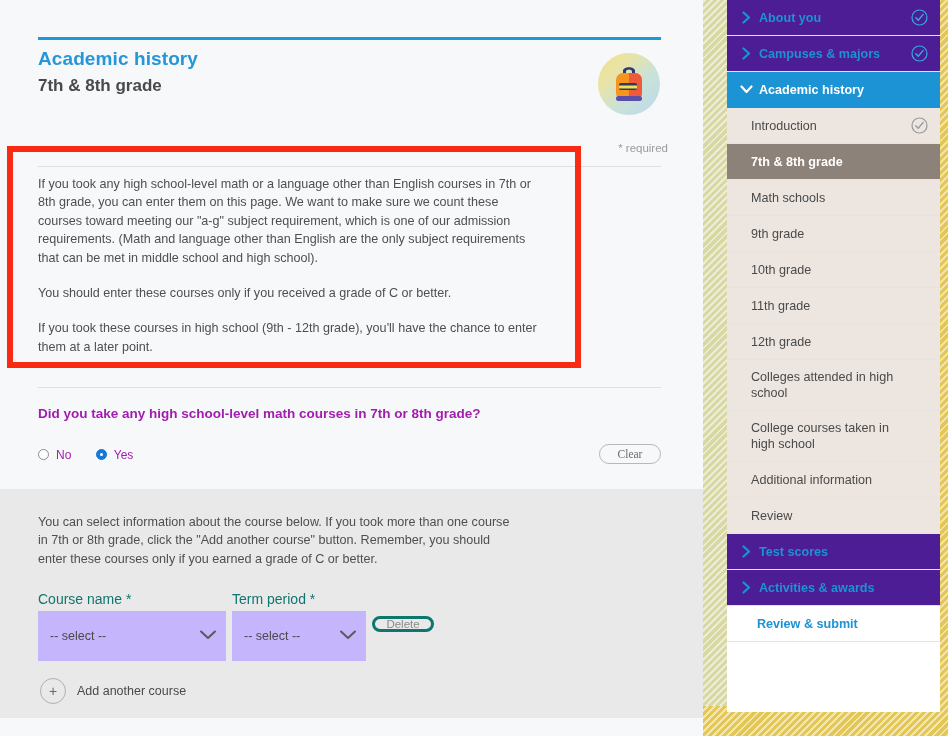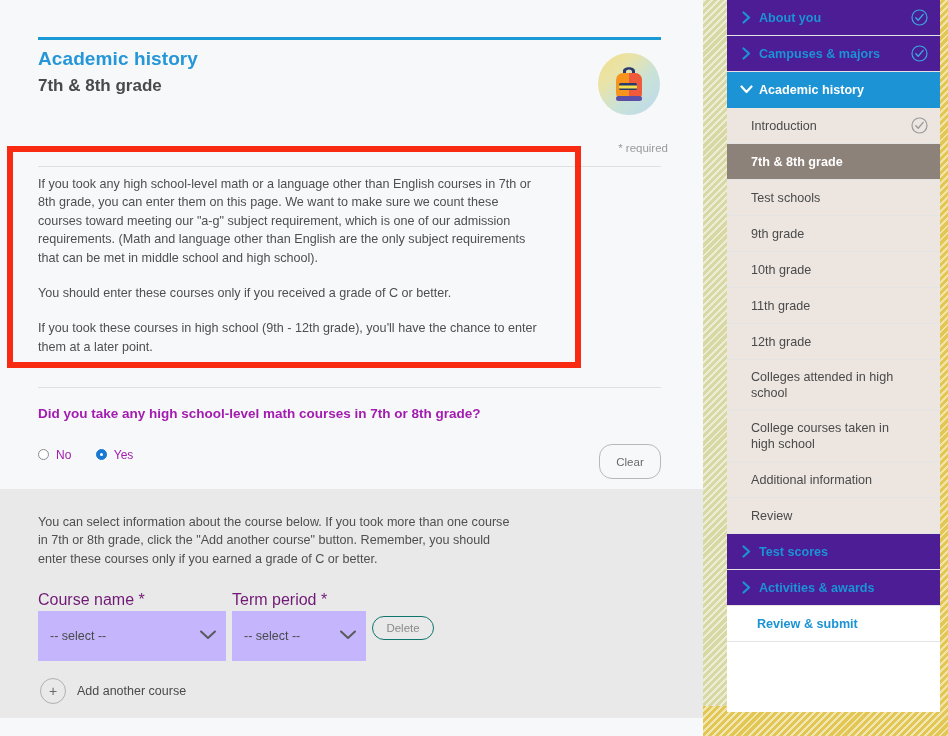--- a/index.html
+++ b/index.html
@@ -110,54 +110,54 @@
     margin-right: 7px; position: relative; flex: none;
   }
   .rdo.sel { border-color: #1878d4; background: #1878d4; }
   .rdo.sel::after {
     content: ""; position: absolute; left: 3px; top: 3px;
     width: 3px; height: 3px; border-radius: 50%; background: #fff;
   }
 
   .clear-btn {
     position: absolute; left: 599px; top: 444px;
-    width: 62px; height: 35px; border-radius: 13px;
+    width: 62px; height: 20px; border-radius: 13px;
     border: 1px solid #b8b8b8; background: #f7f8fa;
     font-size: 11.5px; color: #6a6a6a;
     display: flex; align-items: center; justify-content: center;
-    cursor: pointer; font-family: Liberation Sans, sans-serif;
+    cursor: pointer; font-family: Liberation Serif, serif;
   }
 
   
   .form-copy {
     position: absolute; left: 38px; top: 513px;
     width: 472px;
     font-size: 12.6px; color: #4f4f4f; line-height: 18.4px;
   }
   .field-label {
-    position: absolute; font-size: 16px; color: #701a75; font-weight: normal;
+    position: absolute; font-size: 14px; color: #0f766e; font-weight: normal;
   }
   .lbl-course { left: 38px; top: 591px; }
   .lbl-term   { left: 232px; top: 591px; }
 
   .select {
     position: absolute; height: 50px;
     background: #c4b5fd; border: none;
     display: flex; align-items: center;
     padding-left: 12px; padding-right: 10px;
     font-size: 12.5px; color: #4a4a4a; cursor: pointer;
   }
   .sel-course { left: 38px; top: 611px; width: 188px; }
   .sel-term   { left: 232px; top: 611px; width: 134px; }
   .select .chev { margin-left: auto; }
 
   .delete-btn {
     position: absolute; left: 372px; top: 616px;
-    width: 62px; height: 24px; border-radius: 13px;
-    border: 1px solid #0f766e; background: transparent;
+    width: 62px; height: 16px; border-radius: 13px;
+    border: 3px solid #0f766e; background: transparent;
     font-size: 11.5px; color: #8a8a8a;
     display: flex; align-items: center; justify-content: center;
     cursor: pointer; font-family: "Liberation Sans", sans-serif;
   }
 
   .add-row {
     position: absolute; left: 40px; top: 678px;
     display: flex; align-items: center; cursor: pointer;
   }
   .add-circle {
@@ -369,21 +369,21 @@
             <circle cx="8.5" cy="8.5" r="7.5" fill="none" stroke="#9a9a9a" stroke-width="1.2"></circle>
             <path d="M4.8 8.8 L7.2 11.2 L12.2 5.4" fill="none" stroke="#9a9a9a" stroke-width="1.4" stroke-linecap="round" stroke-linejoin="round"></path>
           </svg>
         </span>
       </div>
       <div class="nav-item nav-sub active">
         <span class="nav-label">7th &amp; 8th grade</span>
         <span class="check"></span>
       </div>
       <div class="nav-item nav-sub">
-        <span class="nav-label">Test schools</span>
+        <span class="nav-label">Math schools</span>
         <span class="check"></span>
       </div>
       <div class="nav-item nav-sub">
         <span class="nav-label">9th grade</span>
         <span class="check"></span>
       </div>
       <div class="nav-item nav-sub">
         <span class="nav-label">10th grade</span>
         <span class="check"></span>
       </div>

